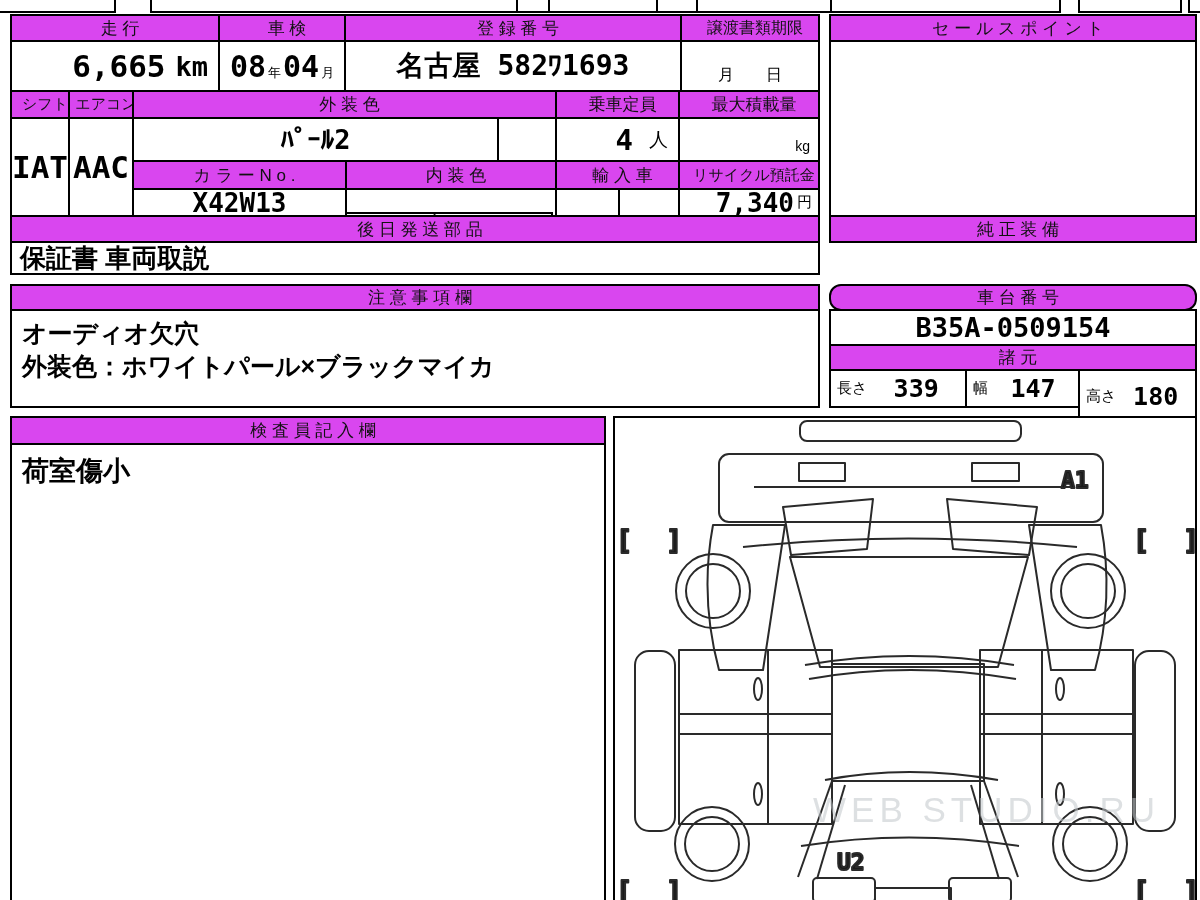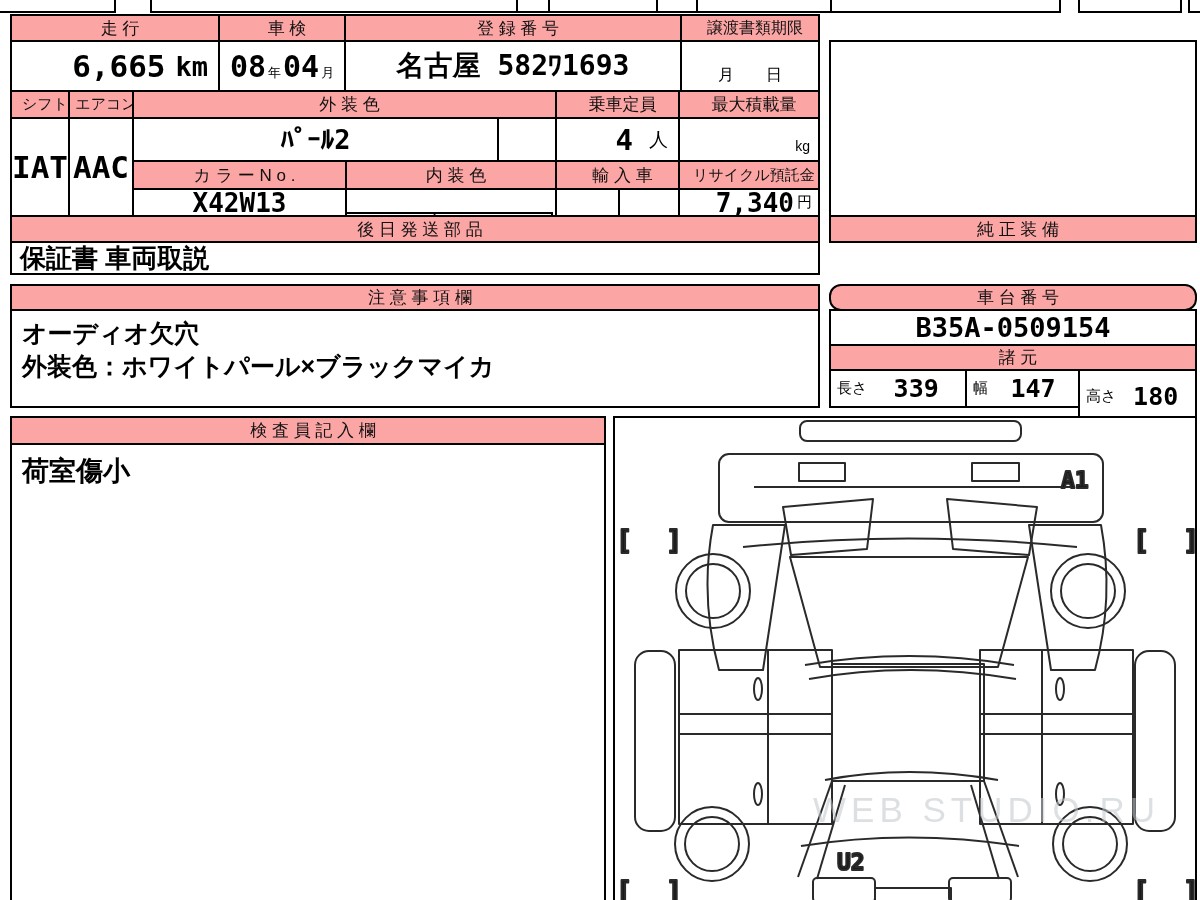--- a/index.html
+++ b/index.html
@@ -1,19 +1,19 @@
 <!DOCTYPE html>
 <html><head>
 <meta charset="utf-8">
 <style>
   html,body{margin:0;padding:0;background:#fff;}
   #sheet{position:relative;width:1200px;height:900px;background:#fff;overflow:hidden;
          font-family:"Liberation Sans",sans-serif;color:#000;}
   .c{position:absolute;border:2px solid #000;box-sizing:border-box;background:#fff;}
-  .h{background:#fca5a5;display:flex;align-items:center;justify-content:center;
+  .h{background:#d946ef;display:flex;align-items:center;justify-content:center;
      font-size:17px;color:#111;white-space:pre;padding-left:10px;}
   .v{display:flex;align-items:center;justify-content:center;}
   .num{font-family:"DejaVu Sans Mono",monospace;font-weight:700;text-align:right;}
   .seg{position:absolute;background:#000;}
   svg text{font-family:"DejaVu Sans Mono",monospace;font-weight:700;fill:#1a1a1a;}
 </style>
 </head>
 <body>
 
 <div id="sheet">
@@ -49,20 +49,21 @@
     <span class="num" style="font-size:30px;">04</span>
     <span style="font-size:13px;align-self:flex-end;margin:0 0 8px 2px;">月</span>
   </div>
   <div class="c v" style="left:344px;top:40px;width:338px;height:52px;">
     <span class="num" style="font-size:28px;">名古屋 582ﾜ1693</span>
   </div>
   <div class="c v" style="left:680px;top:40px;width:140px;height:52px;align-items:flex-end;padding-bottom:4px;">
     <span style="font-size:16px;">月　　日</span>
   </div>
 
+  <div class="c h" style="left:829px;top:14px;width:368px;height:28px;">セ ー ル ス ポ イ ン ト</div>
   <div class="c" style="left:829px;top:40px;width:368px;height:177px;"></div>
 
   <div class="c h" style="left:10px;top:90px;width:60px;height:29px;font-size:15px;">シフト</div>
   <div class="c h" style="left:68px;top:90px;width:66px;height:29px;font-size:15px;">エアコン</div>
   <div class="c h" style="left:132px;top:90px;width:425px;height:29px;">外 装 色</div>
   <div class="c h" style="left:555px;top:90px;width:125px;height:29px;">乗車定員</div>
   <div class="c h" style="left:678px;top:90px;width:142px;height:29px;">最大積載量</div>
 
   <div class="c v" style="left:10px;top:117px;width:60px;height:100px;">
     <span class="num" style="font-size:31px;">IAT</span>

